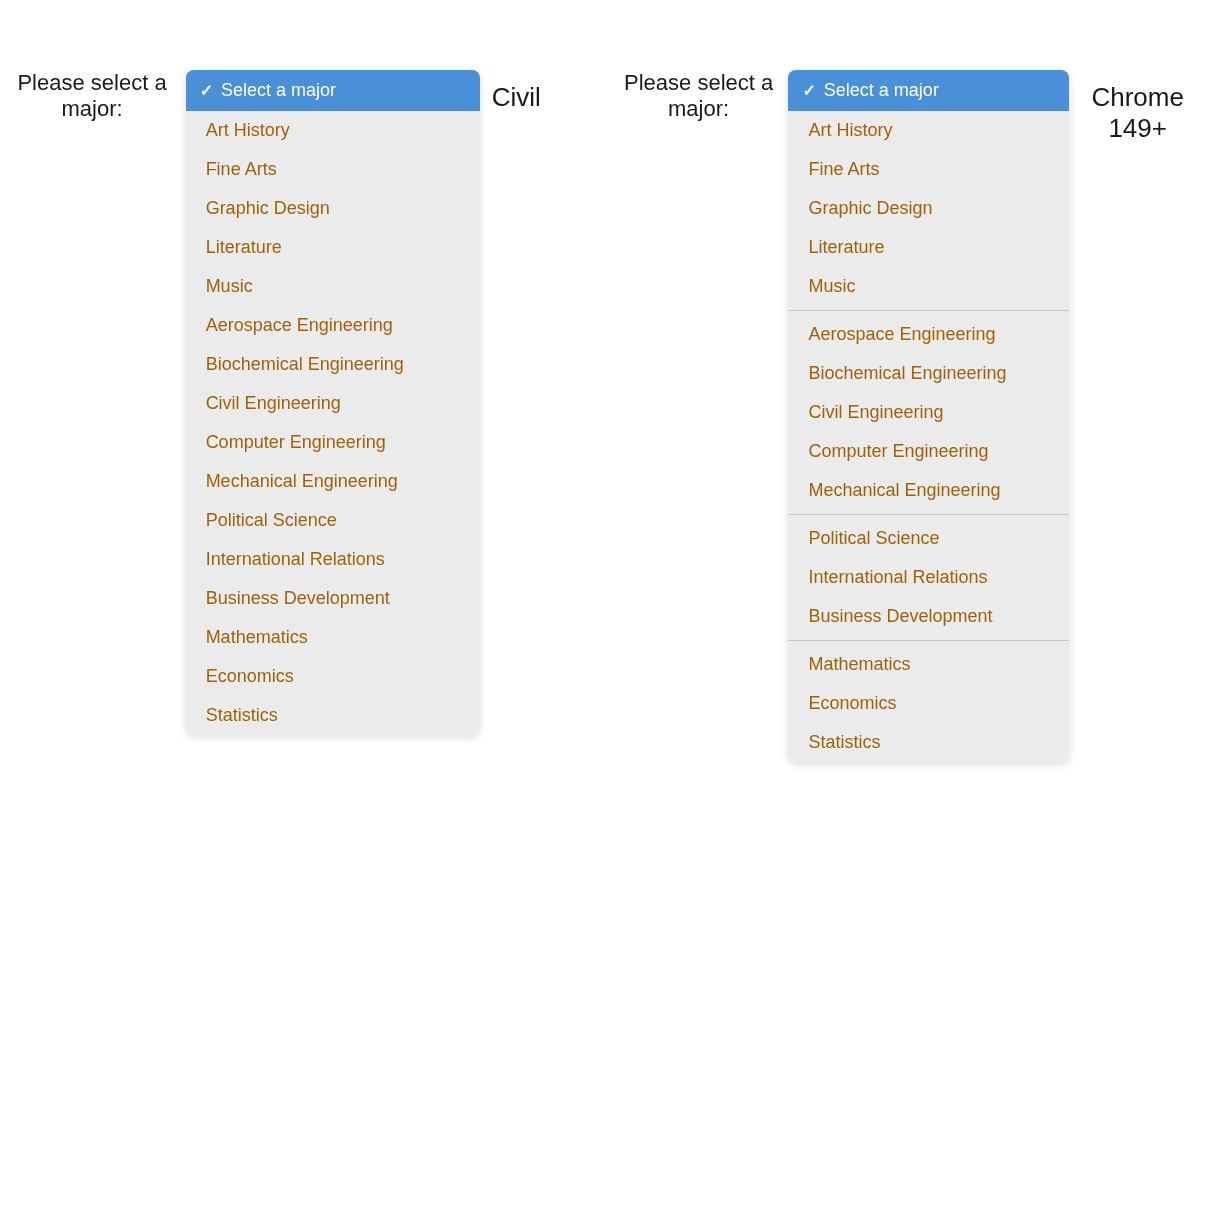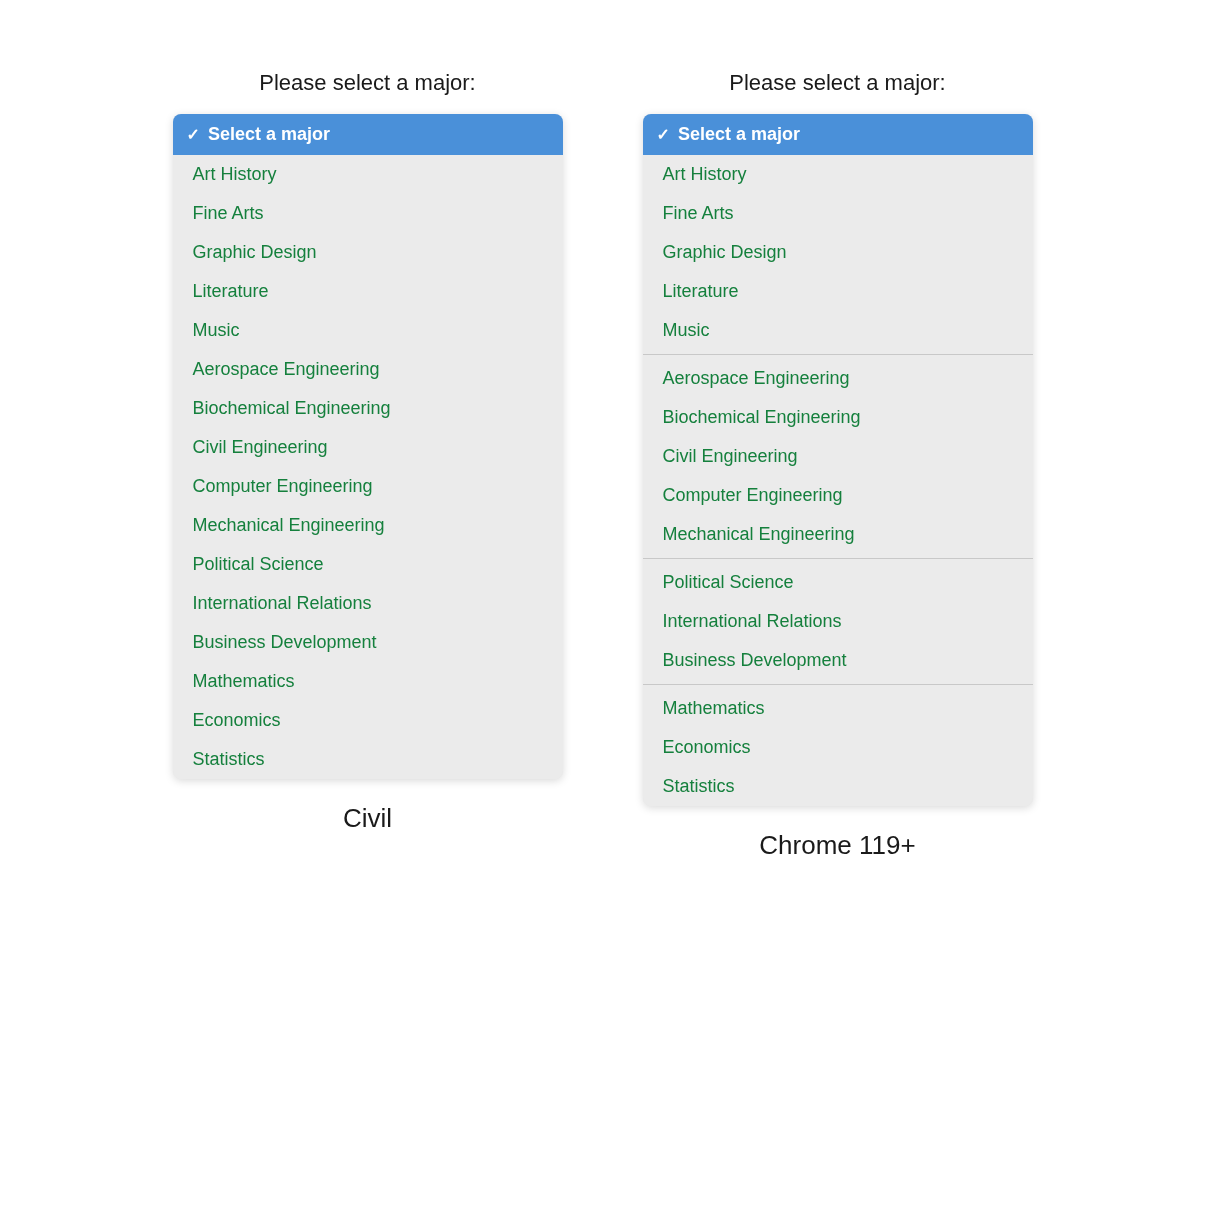--- a/index.html
+++ b/index.html
@@ -23,22 +23,20 @@
       display: flex;
       gap: 80px;
       align-items: flex-start;
       justify-content: center;
       width: 100%;
       padding-top: 30px;
     }
 
     .column {
       display: flex;
-      flex-direction: column;
-      align-items: center;
       gap: 12px;
     }
 
     .label {
       font-size: 22px;
       font-weight: 500;
       color: #1a1a1a;
       margin-bottom: 6px;
       text-align: center;
     }
@@ -61,31 +59,31 @@
 
     .dropdown-selected .checkmark {
       color: white;
       font-size: 16px;
       font-weight: bold;
     }
 
     .dropdown-selected .selected-text {
       color: white;
       font-size: 18px;
-      font-weight: 700;
+      font-weight: 400;
     }
 
     .dropdown-list {
       background: #ebebeb;
     }
 
     .dropdown-item {
       padding: 9px 20px;
       font-size: 18px;
-      color: #15803d;
+      color: #a16207;
       cursor: pointer;
     }
 
     .divider {
       height: 1px;
       background: #c8c8c8;
       margin: 4px 0;
     }
 
     .column-footer {
@@ -154,16 +152,16 @@
           <div class="divider"></div>
           <div class="dropdown-item">Political Science</div>
           <div class="dropdown-item">International Relations</div>
           <div class="dropdown-item">Business Development</div>
           <div class="divider"></div>
           <div class="dropdown-item">Mathematics</div>
           <div class="dropdown-item">Economics</div>
           <div class="dropdown-item">Statistics</div>
         </div>
     </div>
-    <div class="column-footer">Chrome 119+</div>
+    <div class="column-footer">Chrome 149+</div>
   </div>
 
 </div>
 
 </body></html>

